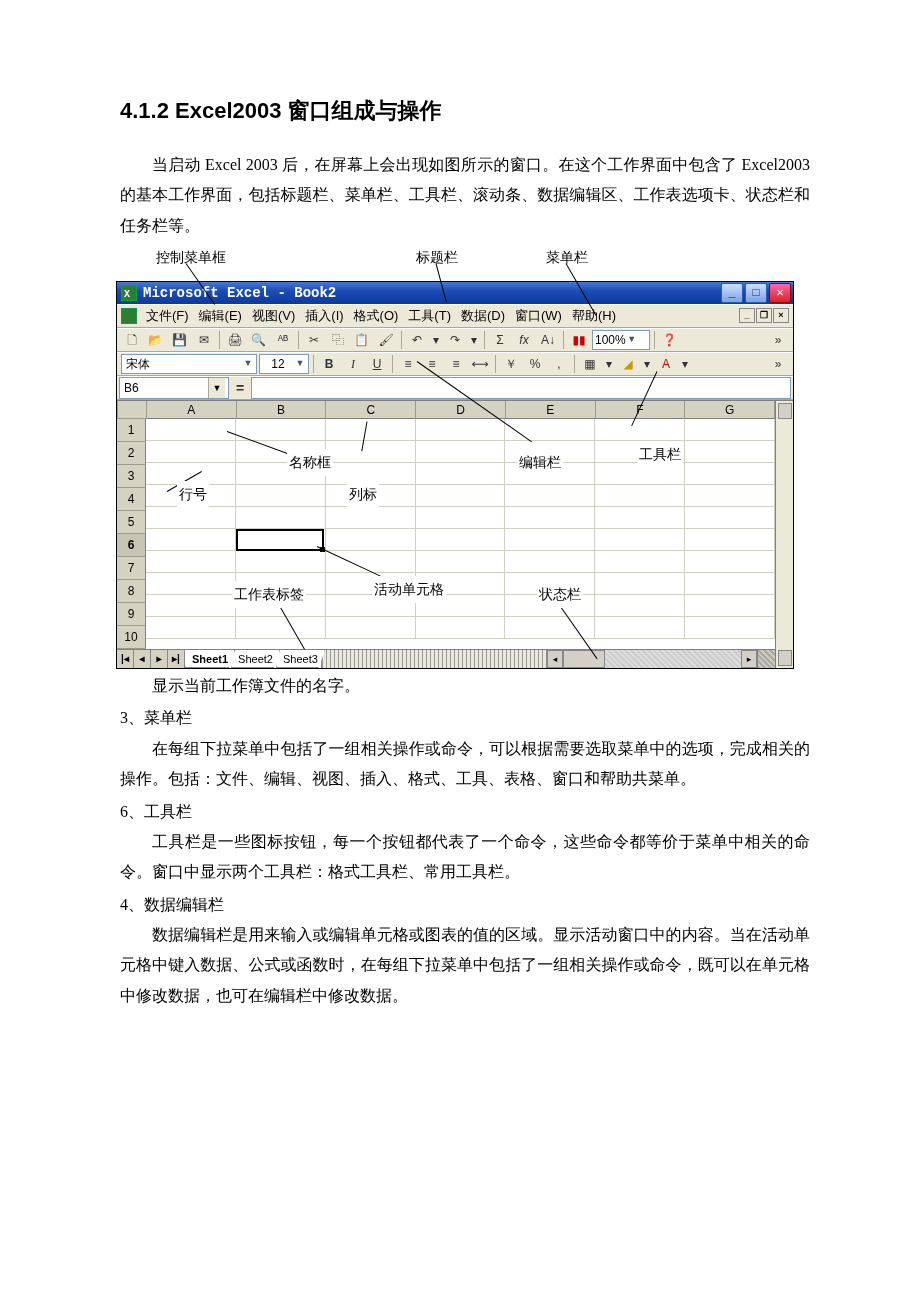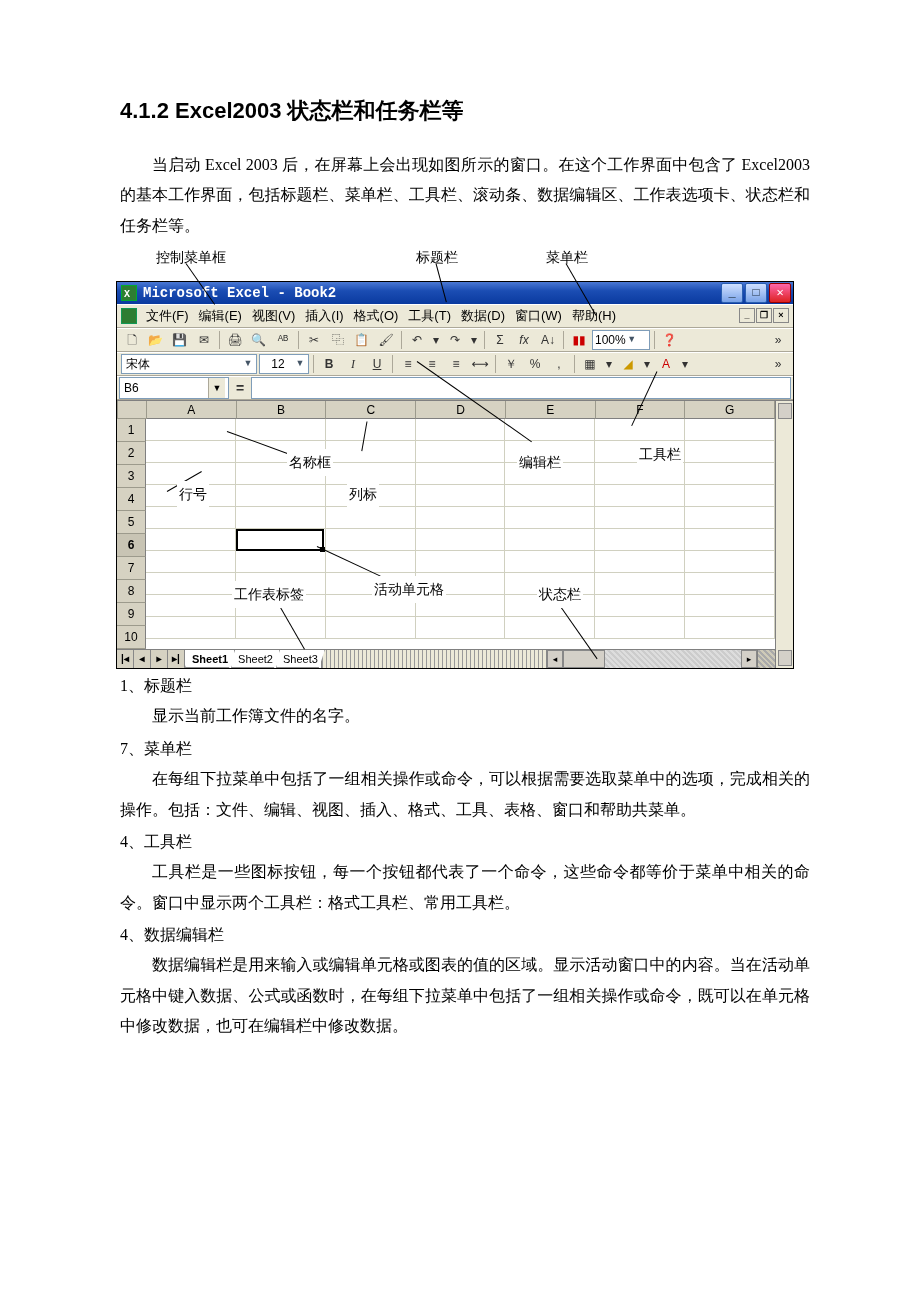--- a/index.html
+++ b/index.html
@@ -184,21 +184,21 @@
   .line{position:absolute;background:#000;height:1px;z-index:4;transform-origin:left center;}
 
   
   .def-item{margin-top:2px;}
   .def-title{text-indent:0;margin:0;}
   .def-body{text-indent:2em;margin:0 0 2px 0;text-align:justify;}
 </style>
 </head>
 <body>
 
-<h2 class="heading">4.1.2 Excel2003 状态栏和任务栏等</h2>
+<h2 class="heading">4.1.2 Excel2003 窗口组成与操作</h2>
 
 <p class="body-para">当启动 Excel 2003 后，在屏幕上会出现如图所示的窗口。在这个工作界面中包含了 Excel2003 的基本工作界面，包括标题栏、菜单栏、工具栏、滚动条、数据编辑区、工作表选项卡、状态栏和任务栏等。</p>
 
 <div class="shot-wrap">
   <div class="callouts-top">
     <span style="left:40px;top:0">控制菜单框</span>
     <span style="left:300px;top:0">标题栏</span>
     <span style="left:430px;top:0">菜单栏</span>
     <div class="line" style="left:70px;top:18px;width:50px;transform:rotate(55deg);"></div>
     <div class="line" style="left:320px;top:18px;width:40px;transform:rotate(75deg);"></div>
@@ -450,27 +450,26 @@
       <div class="line" style="left:300px;top:-40px;width:140px;transform:rotate(35deg);"></div>
       <div class="line" style="left:540px;top:-30px;width:60px;transform:rotate(115deg);"></div>
       <div class="line" style="left:160px;top:200px;width:55px;transform:rotate(60deg);"></div>
       <div class="line" style="left:200px;top:145px;width:70px;transform:rotate(25deg);"></div>
       <div class="line" style="left:440px;top:200px;width:70px;transform:rotate(55deg);"></div>
     </div>
   </div>
 </div>
 
 <div class="def-item">
-  <p class="def-title">1、标题栏</p>
   <p class="def-body">显示当前工作簿文件的名字。</p>
 </div>
 <div class="def-item">
-  <p class="def-title">7、菜单栏</p>
+  <p class="def-title">3、菜单栏</p>
   <p class="def-body">在每组下拉菜单中包括了一组相关操作或命令，可以根据需要选取菜单中的选项，完成相关的操作。包括：文件、编辑、视图、插入、格式、工具、表格、窗口和帮助共菜单。</p>
 </div>
 <div class="def-item">
-  <p class="def-title">4、工具栏</p>
+  <p class="def-title">6、工具栏</p>
   <p class="def-body">工具栏是一些图标按钮，每一个按钮都代表了一个命令，这些命令都等价于菜单中相关的命令。窗口中显示两个工具栏：格式工具栏、常用工具栏。</p>
 </div>
 <div class="def-item">
   <p class="def-title">4、数据编辑栏</p>
   <p class="def-body">数据编辑栏是用来输入或编辑单元格或图表的值的区域。显示活动窗口中的内容。当在活动单元格中键入数据、公式或函数时，在每组下拉菜单中包括了一组相关操作或命令，既可以在单元格中修改数据，也可在编辑栏中修改数据。</p>
 </div>
 
 </body></html>

